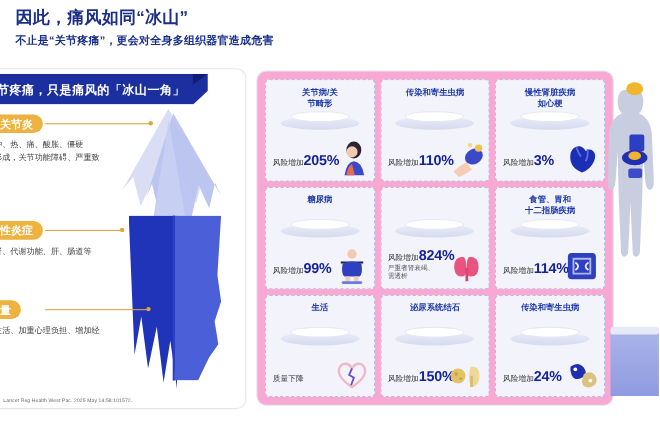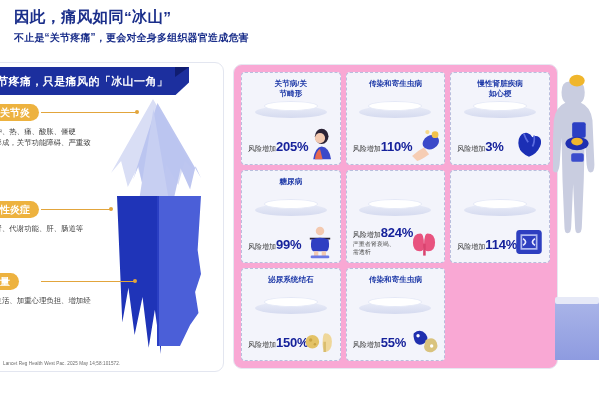--- a/index.html
+++ b/index.html
@@ -372,35 +372,52 @@
 需透析</span>
       </div>
       <svg class="card-art" viewBox="0 0 40 40">
         <path d="M16 10 q-9 0-9 11 q0 10 8 10 q5 0 5-7 q0-14-4-14z" fill="#e8537f"></path>
         <path d="M24 10 q9 0 9 11 q0 10-8 10 q-5 0-5-7 q0-14 4-14z" fill="#e8537f"></path>
         <path d="M19 22 h3 v14 h-3z" fill="#d9436f"></path>
       </svg>
     </div>
 
     <div class="card">
+      <div class="card-title">食管、胃和
+十二指肠疾病</div>
       <div class="pedestal">
           <div class="p1"></div>
           <div class="p2"></div>
         </div>
       <div class="card-stat">
         <span>风险增加</span><span class="num">114%</span>
         <span class="card-sub"></span>
       </div>
       <svg class="card-art" viewBox="0 0 40 40">
         <rect x="5" y="6" width="30" height="28" rx="4" fill="#2e3fc0"></rect>
         <path d="M11 12 h18 v16 h-18z" fill="none" stroke="#aeb8ef" stroke-width="2"></path>
         <path d="M13 16 q6 4 0 8 M27 16 q-6 4 0 8" stroke="#e8eaff" stroke-width="2" fill="none"></path>
       </svg>
     </div>
 
+    <div class="card">
+      <div class="card-title">生活</div>
+      <div class="pedestal">
+          <div class="p1"></div>
+          <div class="p2"></div>
+        </div>
+      <div class="card-stat">
+        <span>质量下降</span><span class="num"></span>
+        <span class="card-sub"></span>
+      </div>
+      <svg class="card-art" viewBox="0 0 40 40">
+        <path d="M6 16 q1-7 7-7 q4 0 7 5 q3-5 7-5 q6 0 7 7 q1 8-14 18 q-15-10-14-18z" fill="none" stroke="#f3b6c6" stroke-width="2.5"></path>
+        <path d="M20 14 l-3 7 l5 3 l-3 8" stroke="#6b50c8" stroke-width="2" fill="none"></path>
+      </svg>
+    </div>
 
     <div class="card">
       <div class="card-title">泌尿系统结石</div>
       <div class="pedestal">
           <div class="p1"></div>
           <div class="p2"></div>
         </div>
       <div class="card-stat">
         <span>风险增加</span><span class="num">150%</span>
         <span class="card-sub"></span>
@@ -414,21 +431,21 @@
       </svg>
     </div>
 
     <div class="card">
       <div class="card-title">传染和寄生虫病</div>
       <div class="pedestal">
           <div class="p1"></div>
           <div class="p2"></div>
         </div>
       <div class="card-stat">
-        <span>风险增加</span><span class="num">55%</span>
+        <span>风险增加</span><span class="num">24%</span>
         <span class="card-sub"></span>
       </div>
       <svg class="card-art" viewBox="0 0 40 40">
         <path d="M8 12 q8-6 14 1 q5 7-2 11 q-8 4-11-3 q-2-6-1-9z" fill="#1f2fae"></path>
         <circle cx="13" cy="15" r="2" fill="#fff"></circle>
         <path d="M22 20 q9-5 13 3 q3 8-5 11 q-9 2-10-6z" fill="#d9c37e"></path>
         <circle cx="29" cy="27" r="2" fill="#fff"></circle>
       </svg>
     </div>
   </div>

